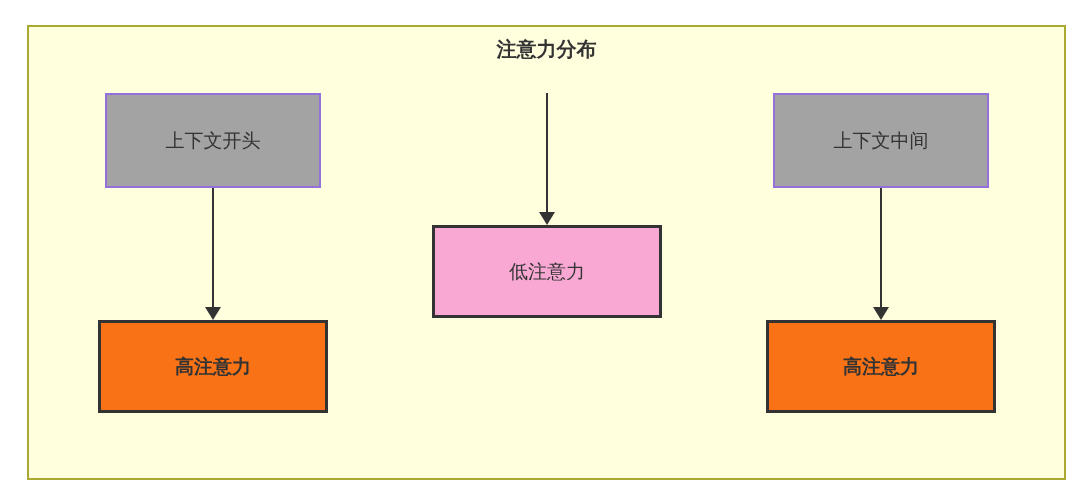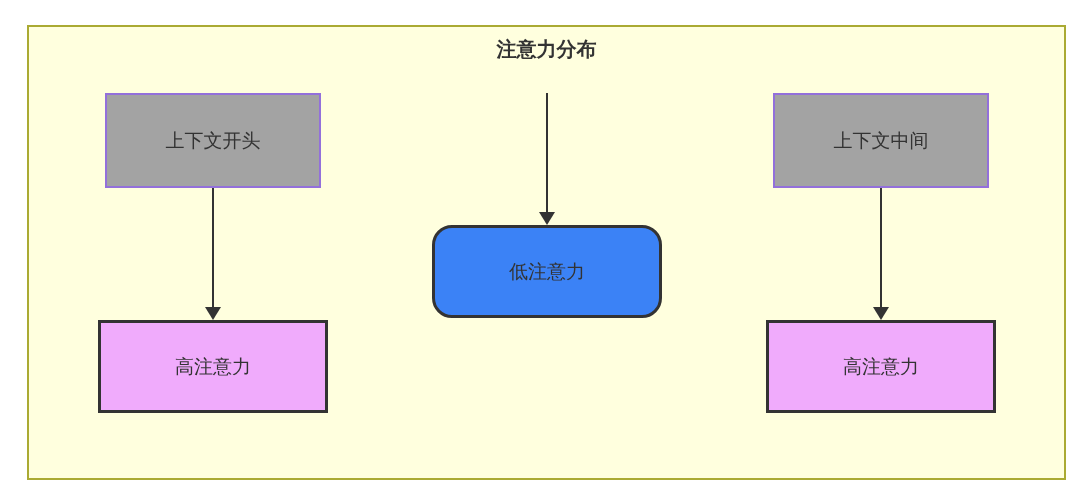--- a/index.html
+++ b/index.html
@@ -82,22 +82,22 @@
     border-left: 8px solid transparent;
     border-right: 8px solid transparent;
     border-top: 13px solid #333333;
   }
   .target-node {
     width: 230px;
     height: 93px;
     border: 3px solid #333333;
     background: #99ff99;
   }
-  .target-node[data-level="high"] { background: #f0abfc; }
-  .target-node[data-level="low"]  { background: #3b82f6; border-radius: 20px; }
+  .target-node[data-level="high"] { background: #f97316; font-weight: bold; }
+  .target-node[data-level="low"]  { background: #f9a8d4; }
 </style>
 </head>
 <body>
 
 <div class="canvas">
   <div class="subgraph">
     <div class="subgraph-title">注意力分布</div>
 
     <div class="column col-0">
       <div class="node source-node">上下文开头</div>

